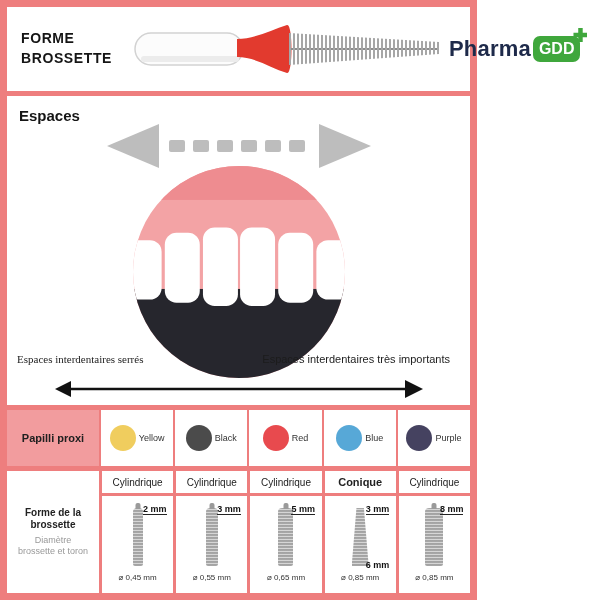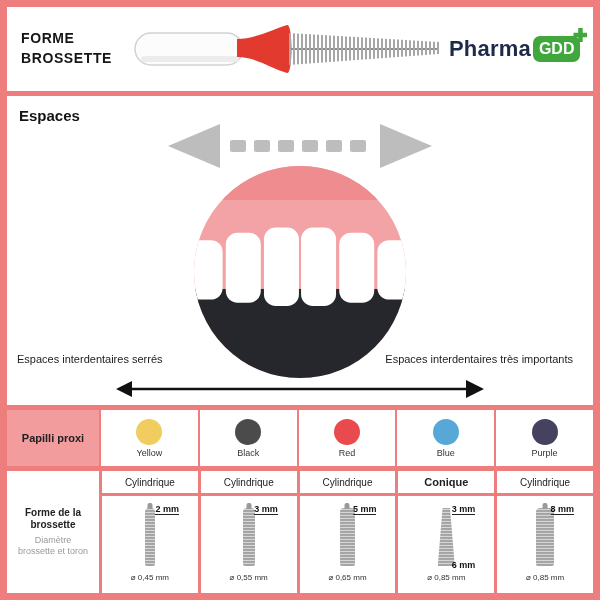--- a/index.html
+++ b/index.html
@@ -1,46 +1,46 @@
 <!DOCTYPE html>
 <html><head>
 <meta charset="utf-8">
 <style>
   * { box-sizing: border-box; margin: 0; padding: 0; }
   html, body { width: 600px; height: 600px; }
   body { font-family: "Liberation Sans", sans-serif; background: #ffffff; overflow: hidden; }
 
-  .page { width: 600px; height: 600px; background: #ee7e7e; padding: 7px; display: flex; flex-direction: column; gap: 5px; }
+  .page { width: 477px; height: 600px; background: #ee7e7e; padding: 7px; display: flex; flex-direction: column; gap: 5px; }
 
   .panel { background: #fff; position: relative; }
 
   
   .panel-header { height: 84px; flex: none; display: flex; align-items: center; padding: 0 14px; gap: 6px; }
   .main-title { font-size: 14px; font-weight: bold; color: #151515; letter-spacing: .6px; line-height: 1.4; width: 106px; flex: none; }
   .header-brush-wrap { flex: 1; display: flex; justify-content: center; }
   .logo { flex: none; display: flex; align-items: center; }
   .logo-pharma { font-size: 22px; font-weight: bold; color: #1e2a4a; letter-spacing: .2px; }
   .logo-gdd { position: relative; margin-left: 2px; background: #3fa73c; color: #fff; font-weight: bold; font-size: 16px; padding: 4px 6px; border-radius: 7px; }
   .logo-cross { position: absolute; top: -8px; right: -7px; width: 14px; height: 14px; background: #3fa73c;
     clip-path: polygon(34% 0,66% 0,66% 34%,100% 34%,100% 66%,66% 66%,66% 100%,34% 100%,34% 66%,0 66%,0 34%,34% 34%); }
 
   
   .panel-spaces { flex: 1; }
   .spaces-title { position: absolute; top: 10px; left: 12px; font-size: 15px; font-weight: bold; color: #151515; line-height: 1.3; }
   .gray-arrow { position: absolute; top: 26px; left: 50%; transform: translateX(-50%); }
   .teeth { position: absolute; top: 70px; left: 50%; transform: translateX(-50%); }
   .space-label { position: absolute; bottom: 40px; font-size: 11px; color: #1c1c1c; }
-  .space-label.left { left: 10px; }
+  .space-label.left { left: 10px; font-family: Liberation Serif, serif; }
   .space-label.right { right: 20px; }
   .range-arrow { position: absolute; bottom: 7px; left: 50%; transform: translateX(-50%); }
 
   
   .panel-papilli { height: 56px; flex: none; display: grid; grid-template-columns: 92px repeat(5, 1fr); gap: 2px; }
   .papilli-label { background: #f29c9e; display: flex; align-items: center; justify-content: center; font-size: 11px; font-weight: bold; color: #202020; text-align: center; }
-  .papilli-cell { background: #fff; display: flex; flex-direction: column; align-items: center; justify-content: center; gap: 3px; }
+  .papilli-cell { background: #fff; display: flex; flex-direction: row; align-items: center; justify-content: center; gap: 3px; }
   .swatch { width: 26px; height: 26px; border-radius: 50%; background: #ccc; }
   .swatch-name { font-size: 9px; color: #333; }
 
   
   .panel-brushes { height: 122px; flex: none; display: grid; grid-template-columns: 92px repeat(5, 1fr); gap: 3px; }
   .brush-rowlabel { background: #fff; display: flex; flex-direction: column; align-items: center; justify-content: center; text-align: center; padding: 0 8px; gap: 3px; }
   .brush-rowlabel .t { font-size: 10px; font-weight: bold; color: #222; line-height: 1.25; }
   .brush-rowlabel .s { font-size: 9px; color: #999; line-height: 1.25; }
   .brush-col { display: grid; grid-template-rows: 22px 1fr; gap: 3px; }
   .shape-cell { background: #fff; display: flex; align-items: center; justify-content: center; font-size: 10px; color: #222; }

